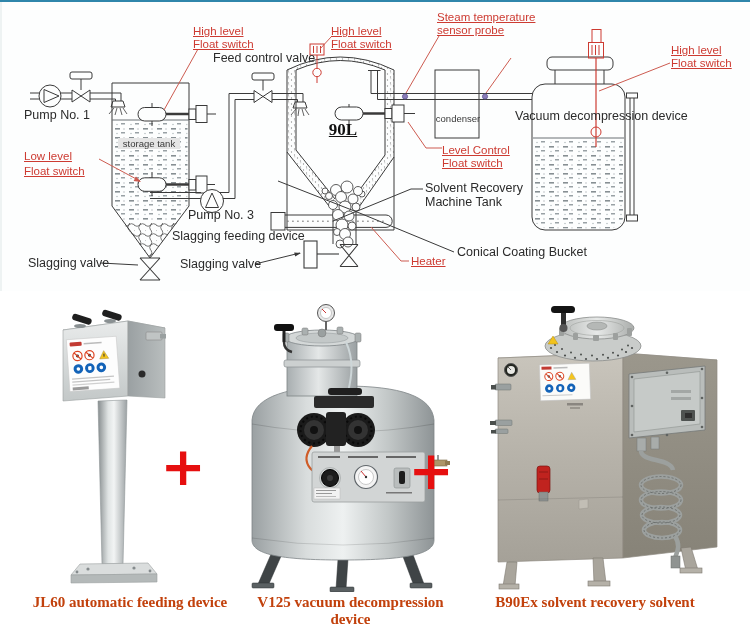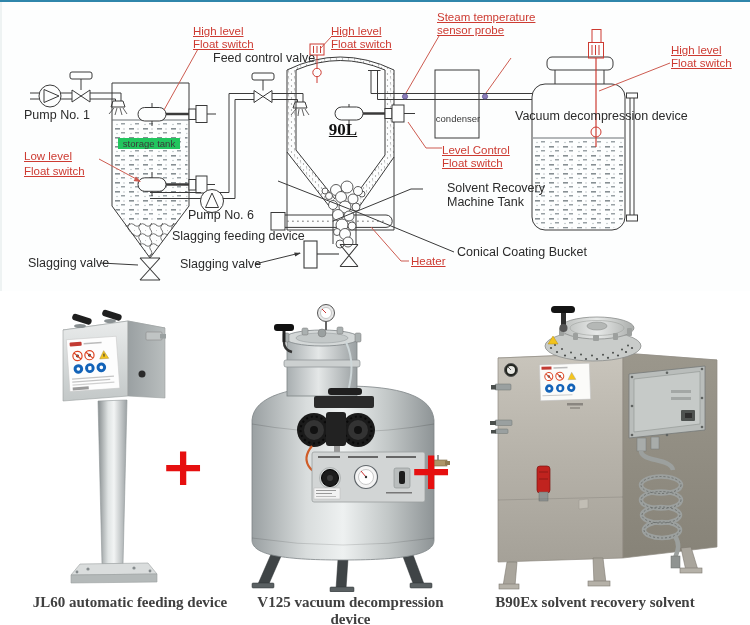--- a/index.html
+++ b/index.html
@@ -4,28 +4,28 @@
 <style>
   html,body{margin:0;padding:0;background:#fff;}
   #app{position:relative;width:750px;height:625px;background:#ffffff;overflow:hidden;
        font-family:"Liberation Sans",sans-serif;}
   .top-section{position:absolute;left:0;top:0;width:750px;height:291px;background:#fdfefe;
        border-left:2px solid #eef3f3;box-sizing:border-box;}
   .abs{position:absolute;}
   svg{display:block;}
   .lbl{position:absolute;font:12.5px "Liberation Sans",sans-serif;color:#2b2b2b;white-space:nowrap;}
   .lbl-sm{position:absolute;font:9.5px "Liberation Sans",sans-serif;color:#3a3a3a;white-space:nowrap;
-       background:#22c55e;padding:0 1px;text-align:center;}
+       background:#e5e5e5;padding:0 1px;text-align:center;}
   .lbl-red{position:absolute;font:11.5px/13px "Liberation Sans",sans-serif;color:#cd3b32;white-space:nowrap;text-decoration:underline;}
   .lbl-red span{display:block;}
   .lbl-2l span{display:block;}
   .vol{position:absolute;font:bold 17px "Liberation Serif",serif;color:#111;text-align:center;text-decoration:underline;}
   .divider{position:absolute;left:0;top:291;width:750px;height:2px;background:#2f86ab;}
   .plus{position:absolute;width:46px;font:bold 54px/56px "DejaVu Sans",sans-serif;color:#e60f0f;text-align:center;}
-  .caption{position:absolute;font:bold 15px "Liberation Serif",serif;color:#404040;text-align:center;}
+  .caption{position:absolute;font:bold 15px "Liberation Serif",serif;color:#c2410c;text-align:center;}
 </style>
 </head>
 <body>
 
 <div id="app">
 
   <div class="top-section">
     <svg width="750" height="291" viewBox="0 0 750 291">
       <defs>
         <pattern id="dash" width="14" height="9" patternUnits="userSpaceOnUse">
@@ -224,28 +224,28 @@
         <polyline points="452,252 360,214 276,181"></polyline>
         <path d="M99,263 L136,265"></path>
         <path d="M253,264 L298,253"></path>
       </g>
       <polygon points="299,253 293.2,256.6 292.2,252.4" fill="#3a3a3a"></polygon>
     </svg>
 
     <div class="lbl" style="left:22px;top:108px">Pump No. 1</div>
     <div class="lbl" style="left:211px;top:51px">Feed control valve</div>
     <div class="lbl-sm" style="left:116px;top:138px;width:60px">storage tank</div>
-    <div class="lbl" style="left:186px;top:208px">Pump No. 6</div>
+    <div class="lbl" style="left:186px;top:208px">Pump No. 3</div>
     <div class="lbl" style="left:170px;top:229px">Slagging feeding device</div>
     <div class="lbl" style="left:26px;top:256px">Slagging valve</div>
     <div class="lbl" style="left:178px;top:257px">Slagging valve</div>
     <div class="vol" style="left:320px;top:120px;width:42px">90L</div>
     <div class="lbl-sm" style="left:432px;top:113px;width:46px;background:transparent">condenser</div>
     <div class="lbl" style="left:513px;top:109px">Vacuum decompression device</div>
-    <div class="lbl lbl-2l" style="left:445px;top:182px;line-height:13.5px">
+    <div class="lbl lbl-2l" style="left:423px;top:182px;line-height:13.5px">
       <span>Solvent Recovery</span>
       <span>Machine Tank</span>
     </div>
     <div class="lbl" style="left:455px;top:245px">Conical Coating Bucket</div>
     <div class="lbl-red" style="left:409px;top:255px">Heater</div>
 
     <div class="lbl-red" style="left:191px;top:25px">
       <span>High level</span>
         <span>Float switch</span>
     </div>

